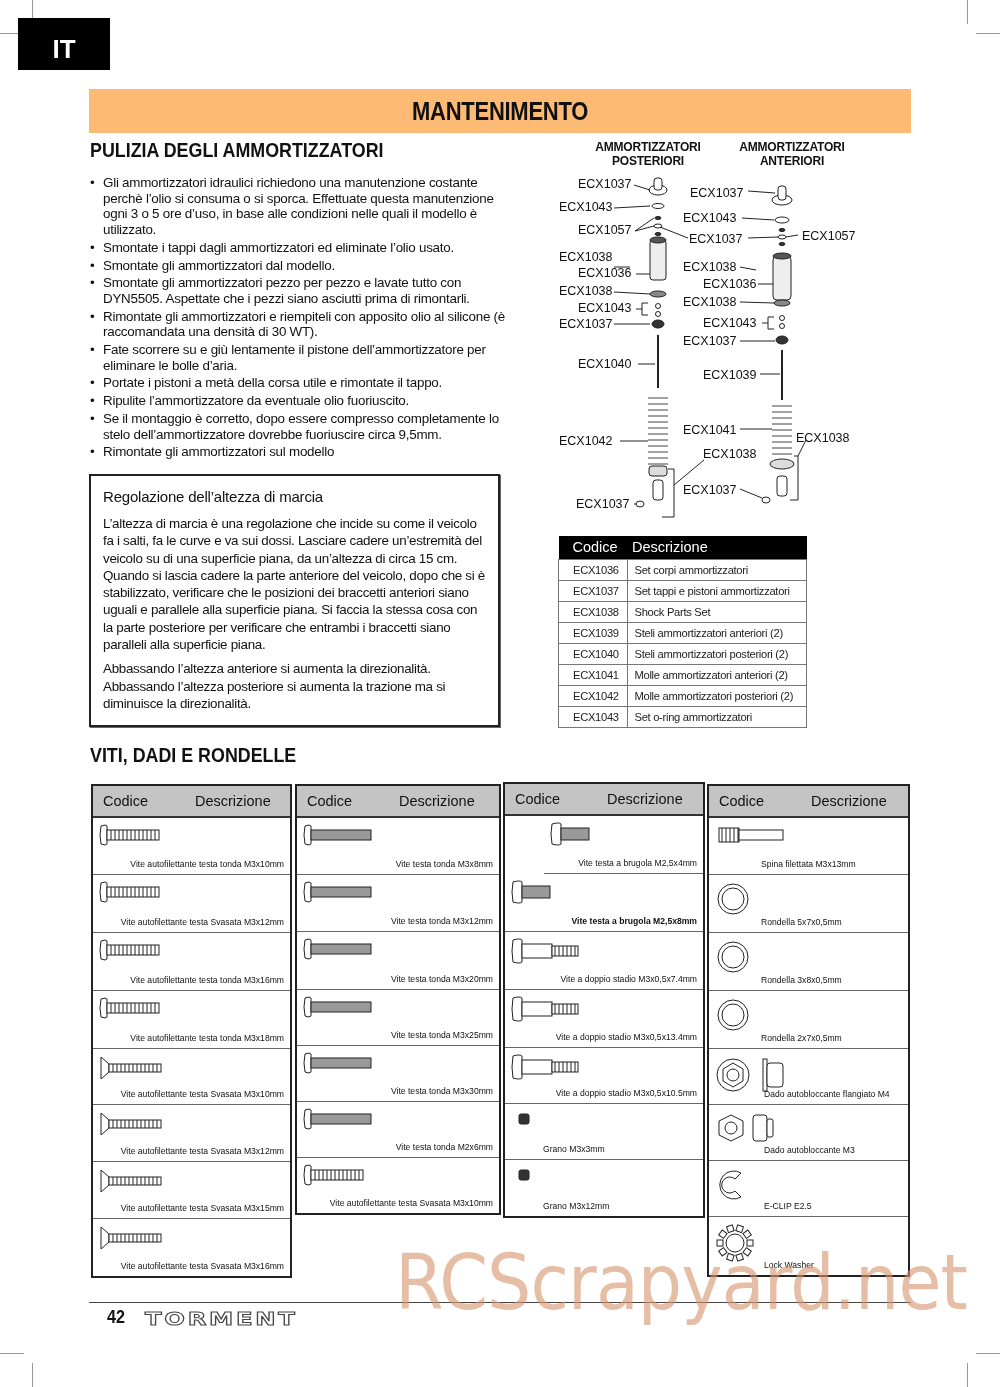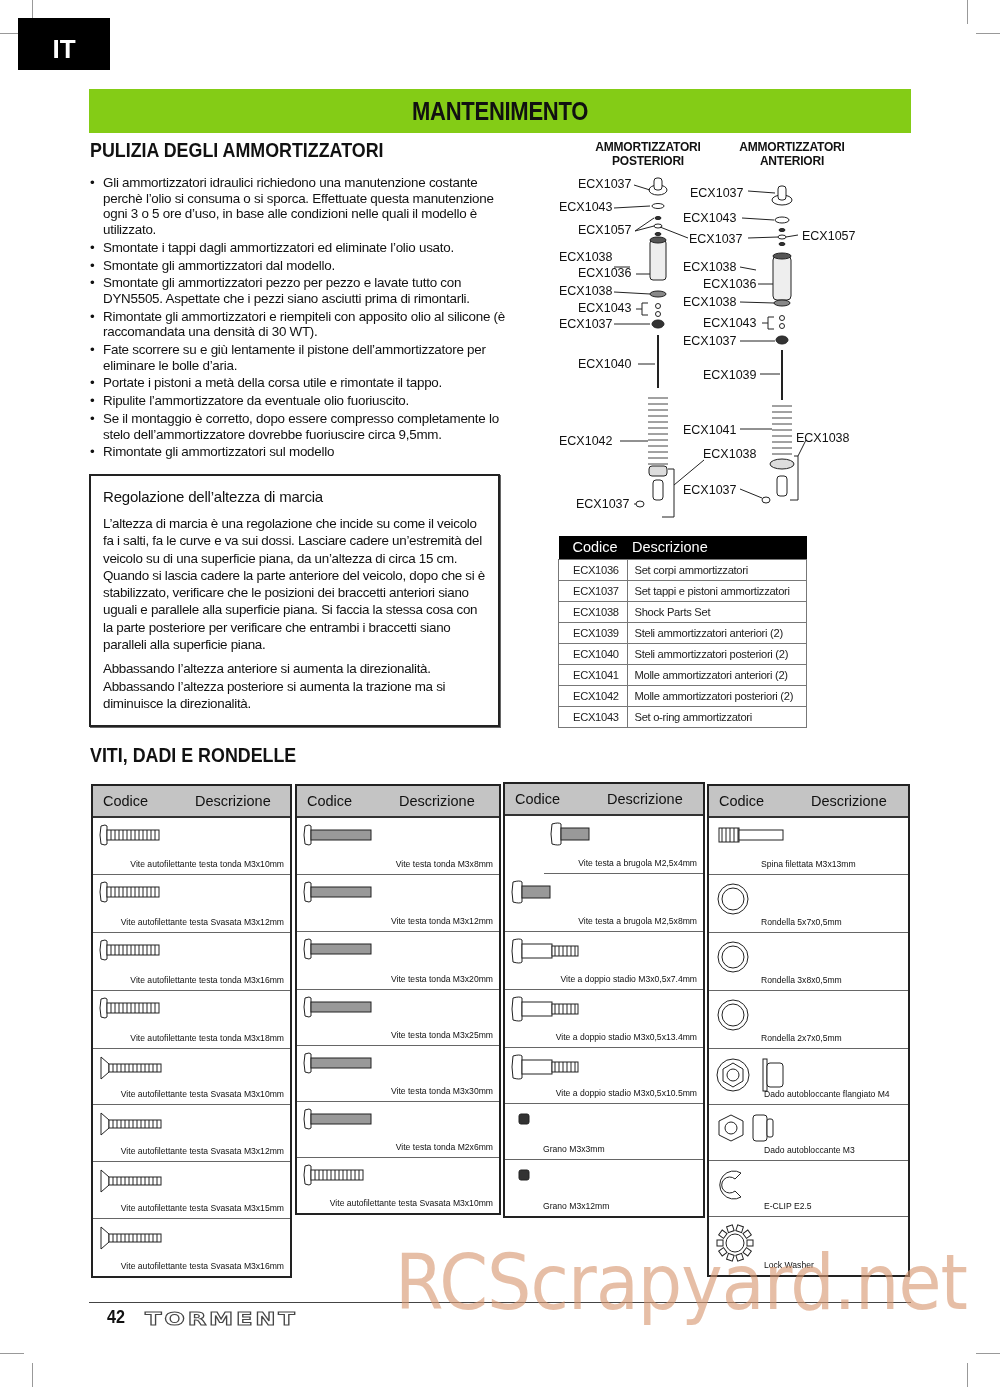--- a/index.html
+++ b/index.html
@@ -1,21 +1,21 @@
 <!DOCTYPE html>
 <html><head>
 <meta charset="utf-8">
 <style>
   * { box-sizing: border-box; margin: 0; padding: 0; }
   html, body { width: 1000px; height: 1387px; background: #fff; overflow: hidden; }
   body { position: relative; font-family: "Liberation Sans", sans-serif; color: #111; }
   .crop { position: absolute; background: #999; }
   .lang-tab { position: absolute; left: 18px; top: 18px; width: 92px; height: 52px; background: #000; color: #fff;
     font-family: "Liberation Sans", sans-serif; font-weight: bold; font-size: 26px; display: flex; align-items: center; justify-content: center; padding-top: 10px; }
-  .title-bar { position: absolute; left: 89px; top: 89px; width: 822px; height: 44px; background: #84cc16;
+  .title-bar { position: absolute; left: 89px; top: 89px; width: 822px; height: 44px; background: #fdba74;
     display: flex; align-items: center; justify-content: center; }
   .title-bar span { font-family: "Liberation Sans Narrow", "Liberation Sans", sans-serif; font-weight: bold; font-size: 25px; letter-spacing: -0.3px; transform: scaleX(0.88); display: inline-block; }
   .h2 { position: absolute; font-family: "Liberation Sans", sans-serif; font-weight: bold; font-size: 21px; transform-origin: left center; transform: scaleX(0.85); white-space: nowrap; }
   .bullets { position: absolute; left: 90px; top: 175px; width: 420px; list-style: none; }
   .bullets li { position: relative; padding-left: 13px; font-size: 13.4px; line-height: 15.7px; margin-bottom: 2px; transform-origin: left; white-space: normal; letter-spacing: -0.25px; }
   .bullets li::before { content: "•"; position: absolute; left: 0; top: 0; }
   .box { position: absolute; left: 89px; top: 474px; width: 411px; height: 253px; border: 2px solid #222; box-shadow: 1px 1px 0 #666; padding: 12px 12px; }
   .box h3 { font-size: 15px; font-weight: normal; margin-bottom: 10px; letter-spacing: -0.2px; }
   .box p { font-size: 13.4px; line-height: 17.3px; letter-spacing: -0.3px; margin-bottom: 7px; }
   .diag-head { position: absolute; font-weight: bold; font-size: 12px; text-align: center; line-height: 14px; letter-spacing: -0.2px; }
@@ -437,21 +437,21 @@
   </div>
 <div class="hw-col" style="left:503px;width:202px;top:782px;">
     <div class="hw-head">
       <span class="c">Codice</span>
       <span>Descrizione</span>
     </div>
     <div class="hw-row" style="height: 58px; margin-left: 39px;"><span><svg width="60" height="24" viewBox="0 0 60 24">
           <path d="M2 2 q7 -2 9 0 v20 q-2 2 -9 0 q-2 -10 0 -20z" fill="#fff" stroke="#222"></path>
           <rect x="11" y="6" width="28" height="12" fill="#999" stroke="#222"></rect>
         </svg></span><span class="lbl">Vite testa a brugola M2,5x4mm</span></div>
-    <div class="hw-row" style="height: 58px;"><span><svg width="60" height="24" viewBox="0 0 60 24">
+    <div class="hw-row" style="height: 58px; font-weight: bold;"><span><svg width="60" height="24" viewBox="0 0 60 24">
           <path d="M2 2 q7 -2 9 0 v20 q-2 2 -9 0 q-2 -10 0 -20z" fill="#fff" stroke="#222"></path>
           <rect x="11" y="6" width="28" height="12" fill="#999" stroke="#222"></rect>
         </svg></span><span class="lbl">Vite testa a brugola M2,5x8mm</span></div>
     <div class="hw-row" style="height: 58px;"><span><svg width="80" height="26" viewBox="0 0 80 26">
           <path d="M2 2 q7 -2 9 0 v22 q-2 2 -9 0 q-2 -11 0 -22z" fill="#fff" stroke="#222"></path>
           <rect x="11" y="6" width="30" height="14" fill="#fff" stroke="#222"></rect>
           <rect x="41" y="8" width="26" height="10" fill="#fff" stroke="#222"></rect>
           <g stroke="#222">
             <line x1="44" y1="8" x2="44" y2="18"></line>
             <line x1="48" y1="8" x2="48" y2="18"></line>

